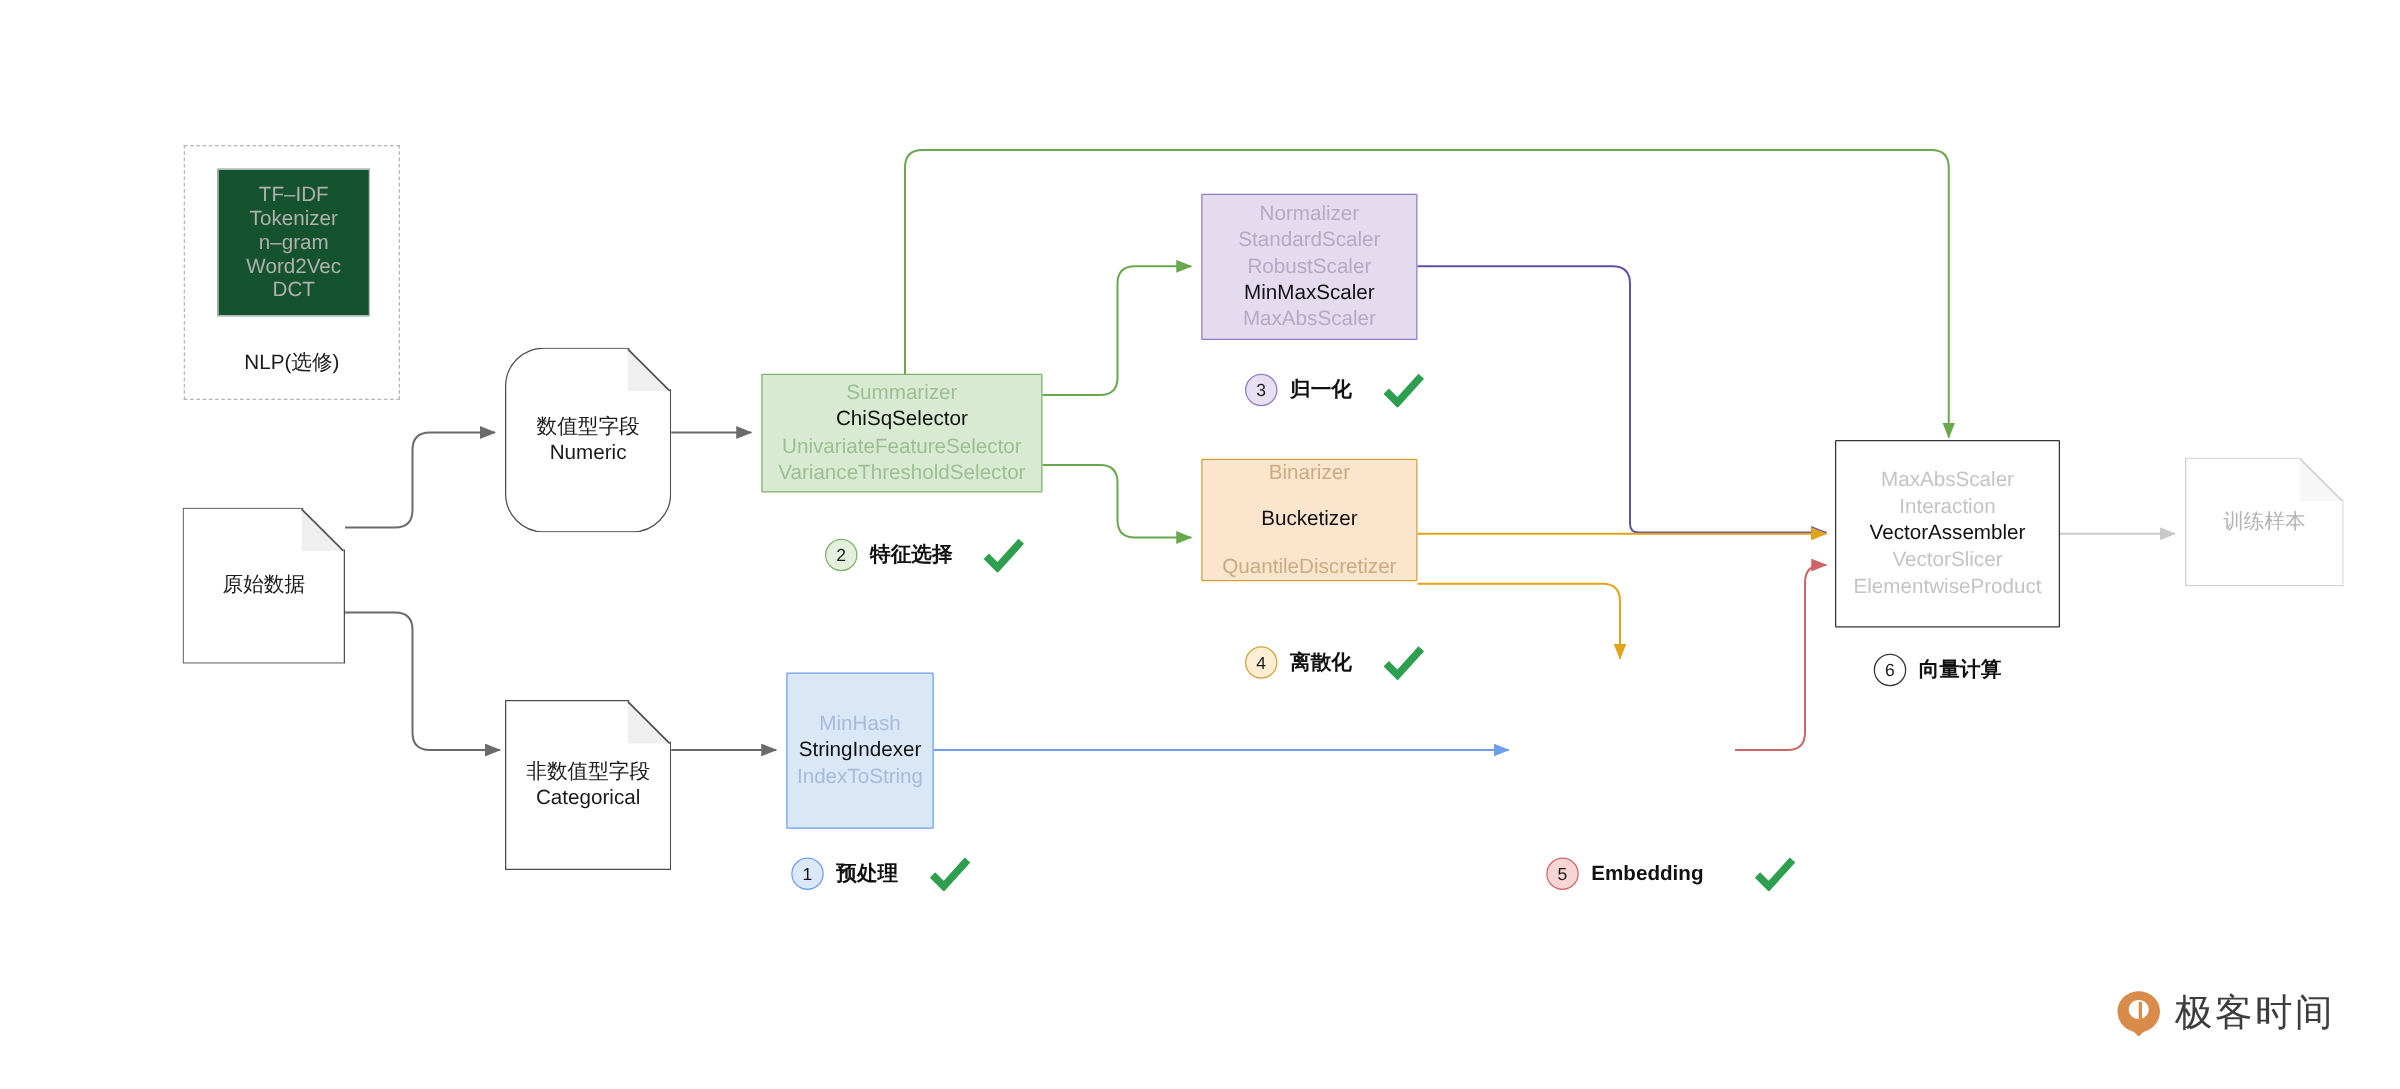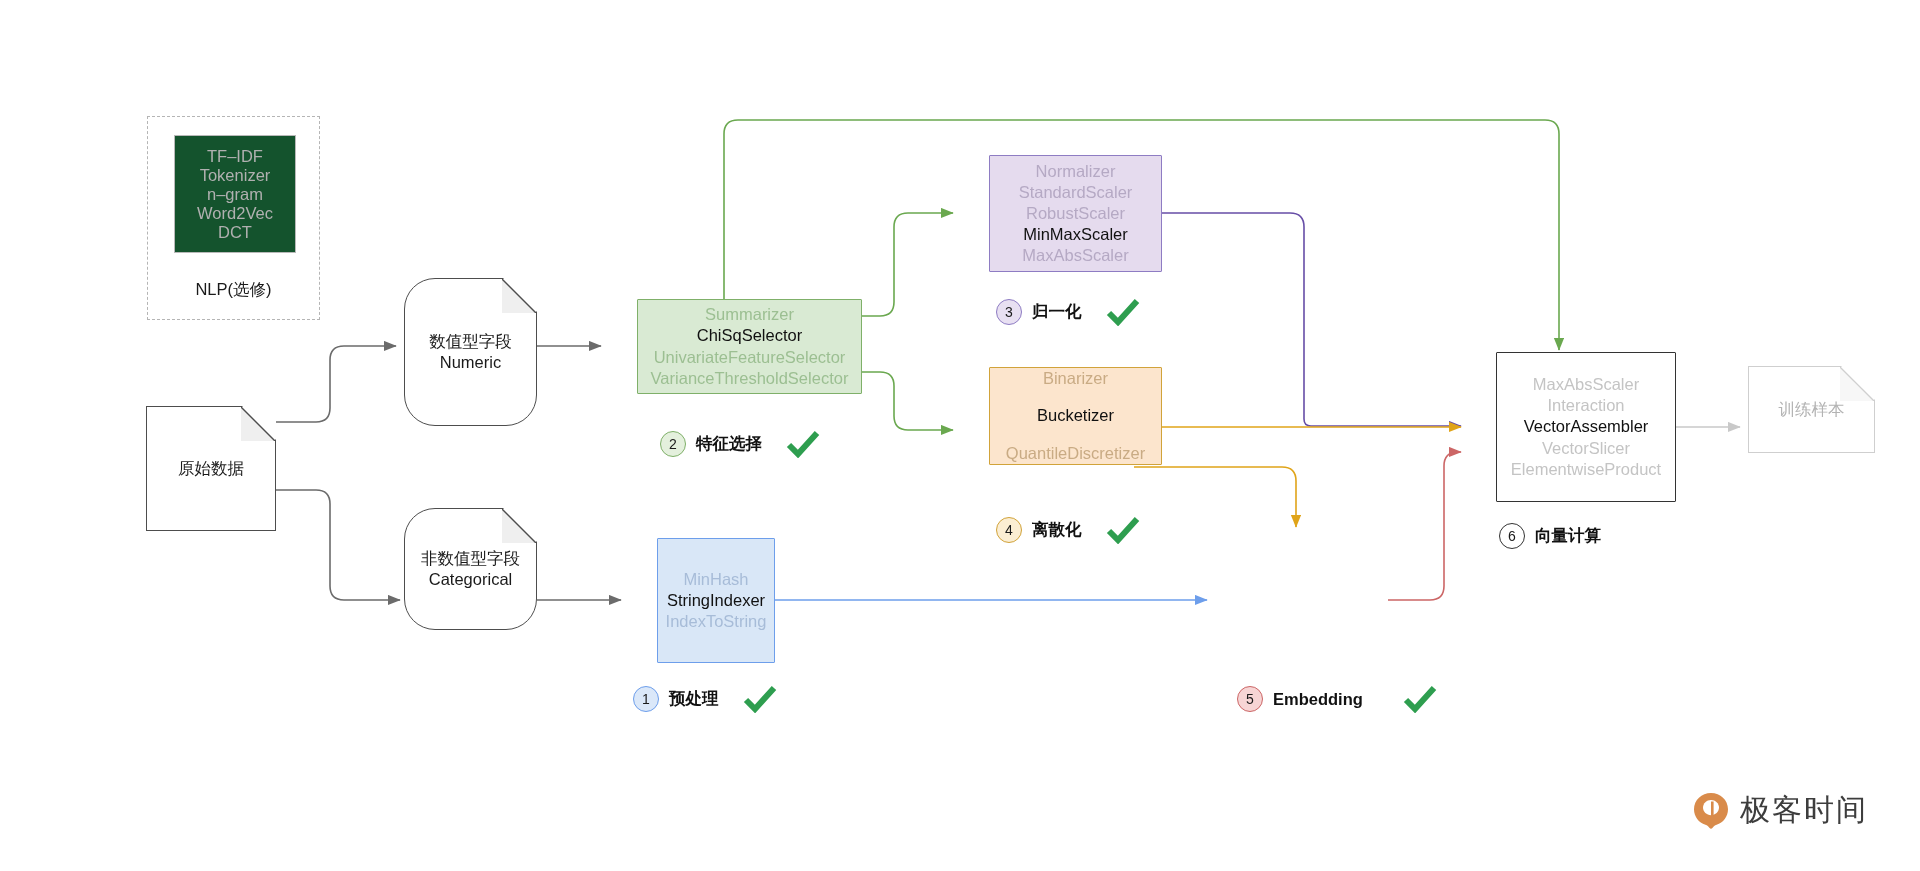--- a/index.html
+++ b/index.html
@@ -20,21 +20,21 @@
        background:#efefef;clip-path:polygon(0 0,100% 100%,0 100%);
        border-left:0;pointer-events:none;}
   .doc .foldline{position:absolute;top:0;right:0;width:34px;height:34px;pointer-events:none;}
   .doc-faint{border-color:#cfcfcf;color:#b3b3b3;}
   .doc-faint .fold{background:#f7f7f7;}
 
   .label-zh{font-size:16.5px;color:#1a1a1a;}
   .label-en{font-size:16.5px;color:#1a1a1a;}
 
   
-  .box{border:1.6px solid;border-radius:1px;margin-left:28px;}
+  .box{border:1.6px solid;border-radius:1px;}
   .box .line{font-size:16.5px;}
   .dim{color:#b0b0b0;}
   .strong{color:#111111;font-weight:400;}
 
   .box-green{background:#d9ead3;border-color:#7fb069;}
   .box-green .dim{color:#9cbf92;}
   .box-purple{background:#e5dbee;border-color:#8e7cc3;}
   .box-purple .dim{color:#b5a9c4;}
   .box-orange{background:#fce5cd;border-color:#d1a33a;}
   .box-orange .dim{color:#c9ab84;}
@@ -144,30 +144,30 @@
 
   <div class="node doc" style="left:404px;top:278px;width:133px;height:148px;position:absolute;border-radius:31px;">
     <div class="fold"></div>
     <svg class="foldline" viewBox="0 0 34 34">
       <path d="M0,0 L34,34" stroke="#4d4d4d" stroke-width="1.4" fill="none"></path>
       </svg>
     <div class="label-zh">数值型字段</div>
     <div class="label-en">Numeric</div>
   </div>
 
-  <div class="node doc" style="left:404px;top:508px;width:133px;height:122px;position:absolute;border-radius:31px;">
+  <div class="node doc" style="left:404px;top:560px;width:133px;height:136px;position:absolute;">
     <div class="fold"></div>
     <svg class="foldline" viewBox="0 0 34 34">
       <path d="M0,0 L34,34" stroke="#4d4d4d" stroke-width="1.4" fill="none"></path>
       </svg>
     <div class="label-zh">非数值型字段</div>
     <div class="label-en">Categorical</div>
   </div>
 
-  <div class="node doc doc-faint" style="left:1748px;top:366px;width:127px;height:87px;position:absolute;">
+  <div class="node doc doc-faint" style="left:1748px;top:366px;width:127px;height:103px;position:absolute;">
     <div class="fold"></div>
     <svg class="foldline" viewBox="0 0 34 34">
       <path d="M0,0 L34,34" stroke="#cfcfcf" stroke-width="1.3" fill="none"></path>
       </svg>
     <div class="label-zh" style="color:#b3b3b3;">训练样本</div>
   </div>
 
   <div class="node box box-green" style="left:609px;top:299px;width:225px;height:95px;">
     <div class="line dim">Summarizer</div>
     <div class="line strong">ChiSqSelector</div>

